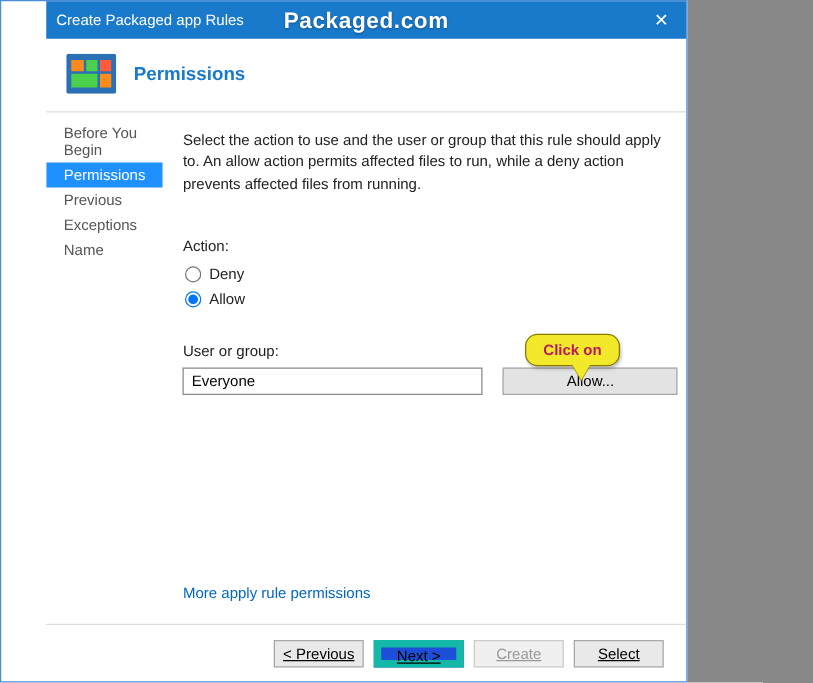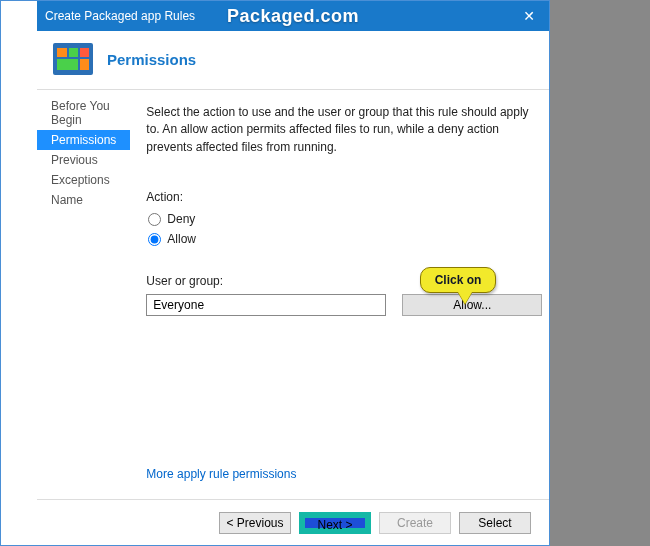--- a/index.html
+++ b/index.html
@@ -18,25 +18,25 @@
   .sidebar-item.active { background: #1e90ff; color: #fff; }
   .main { flex: 1; padding: 14px 32px 10px 16px; font-size: 12px; color: #222; position: relative; display: flex; flex-direction: column; }
   .desc { line-height: 1.45; margin-bottom: 34px; max-width: 420px; }
   .section-label { margin-bottom: 6px; }
   .radio-row { display: flex; align-items: center; margin: 2px 0 4px 2px; }
   .radio-row input { margin-right: 6px; }
   .group-row { display: flex; align-items: center; gap: 16px; margin-top: 4px; position: relative; }
   .group-input { flex: 0 0 240px; height: 22px; border: 1px solid #888; background: #fff; padding: 0 6px; font-size: 12px; }
   .select-btn { width: 140px; height: 22px; border: 1px solid #a8a8a8; background: #e3e3e3; font-size: 12px; cursor: default; }
   .callout { position: absolute; right: 78px; top: 177px; z-index: 5; }
-  .callout-bubble { background: #f2e92b; border: 1px solid #8a7a00; border-radius: 10px; padding: 5px 14px; font-size: 12px; font-weight: 600; color: #0f172a; box-shadow: 1px 2px 3px rgba(0,0,0,.25); white-space: nowrap; }
+  .callout-bubble { background: #f2e92b; border: 1px solid #8a7a00; border-radius: 10px; padding: 5px 14px; font-size: 12px; font-weight: 600; color: #be185d; box-shadow: 1px 2px 3px rgba(0,0,0,.25); white-space: nowrap; }
   .callout-tail { width: 0; height: 0; border-left: 7px solid transparent; border-right: 7px solid transparent; border-top: 12px solid #f2e92b; margin-left: 38px; margin-top: -1px; filter: drop-shadow(0 1px 0 #8a7a00); }
   .more-link { color: #0066cc; font-size: 12px; margin-top: auto; cursor: default; padding-bottom: 8px; }
   .footer { height: 46px; border-top: 1px solid #ddd; display: flex; justify-content: flex-end; align-items: center; gap: 8px; padding: 0 18px; font-size: 12px; }
-  .footer button { min-width: 72px; height: 22px; border: 1px solid #a8a8a8; background: #e9e9e9; font-size: 12px; cursor: default; }
+  .footer button { min-width: 72px; height: 22px; border: 1px solid #a8a8a8; background: #e9e9e9; font-size: 12px; cursor: default; text-decoration: underline; }
   .footer button.primary { border: 6px solid #14b8a6; background: #1d4ed8; }
   .footer button.disabled { color: #999; background: #f0f0f0; border-color: #ccc; }
   .user-group-block { margin-top: 24px; }
 </style>
 </head>
 <body>
 
 <div class="window">
 
   <div class="titlebar">

